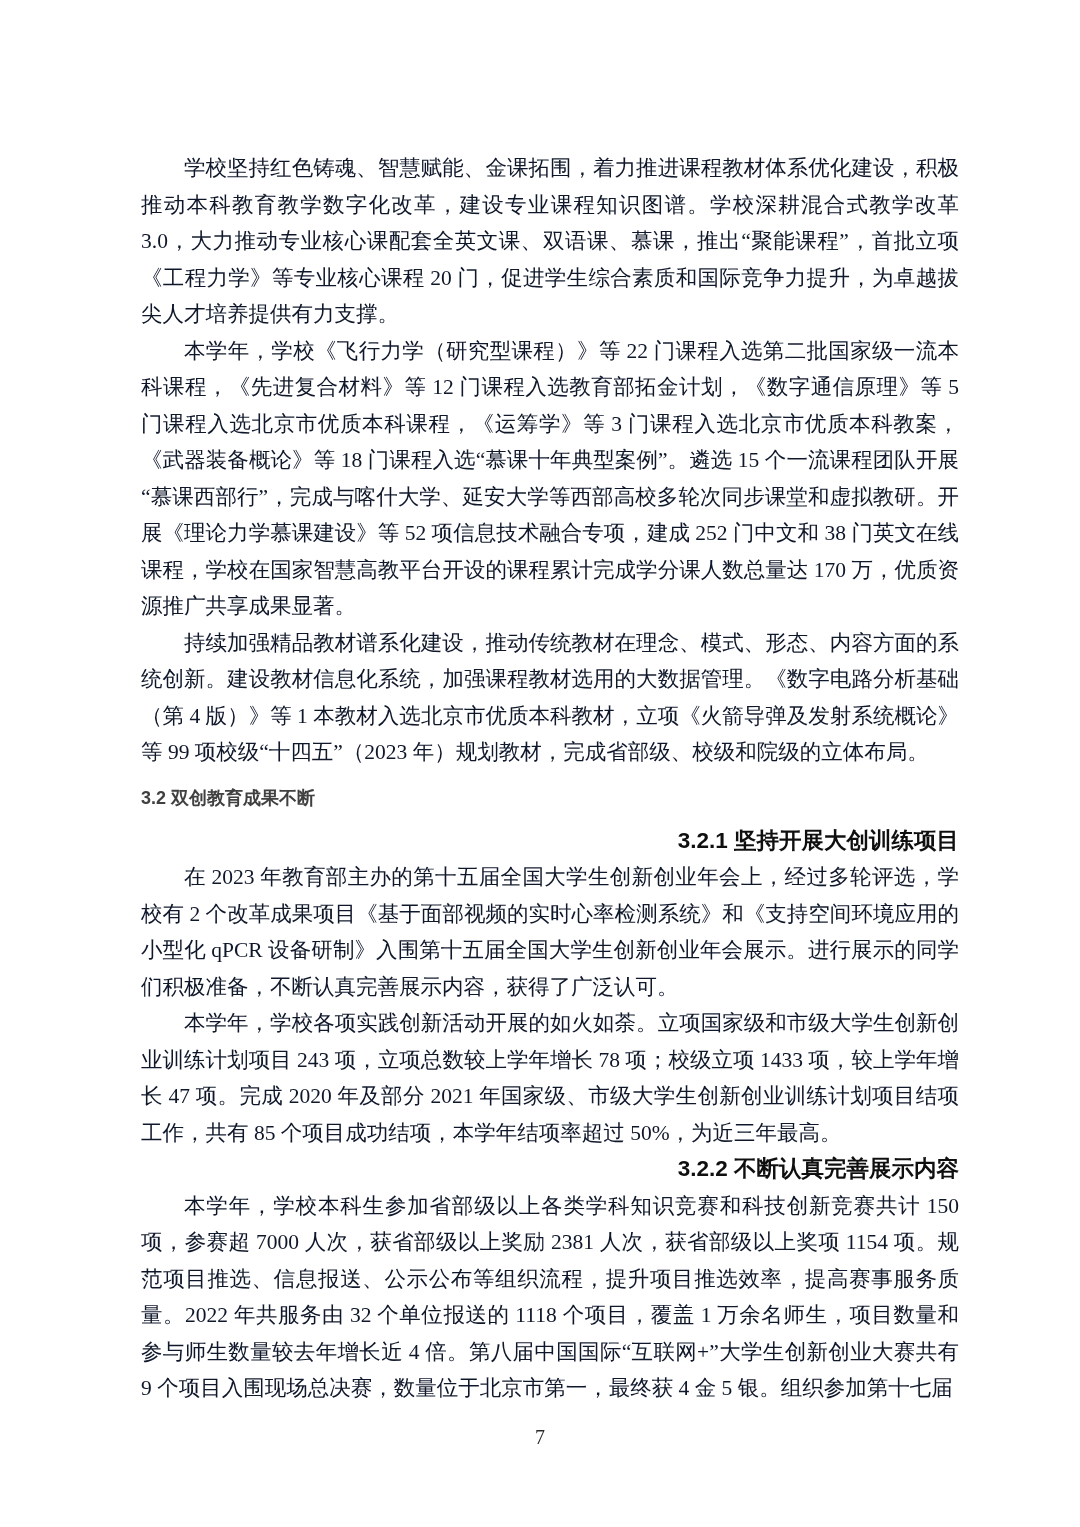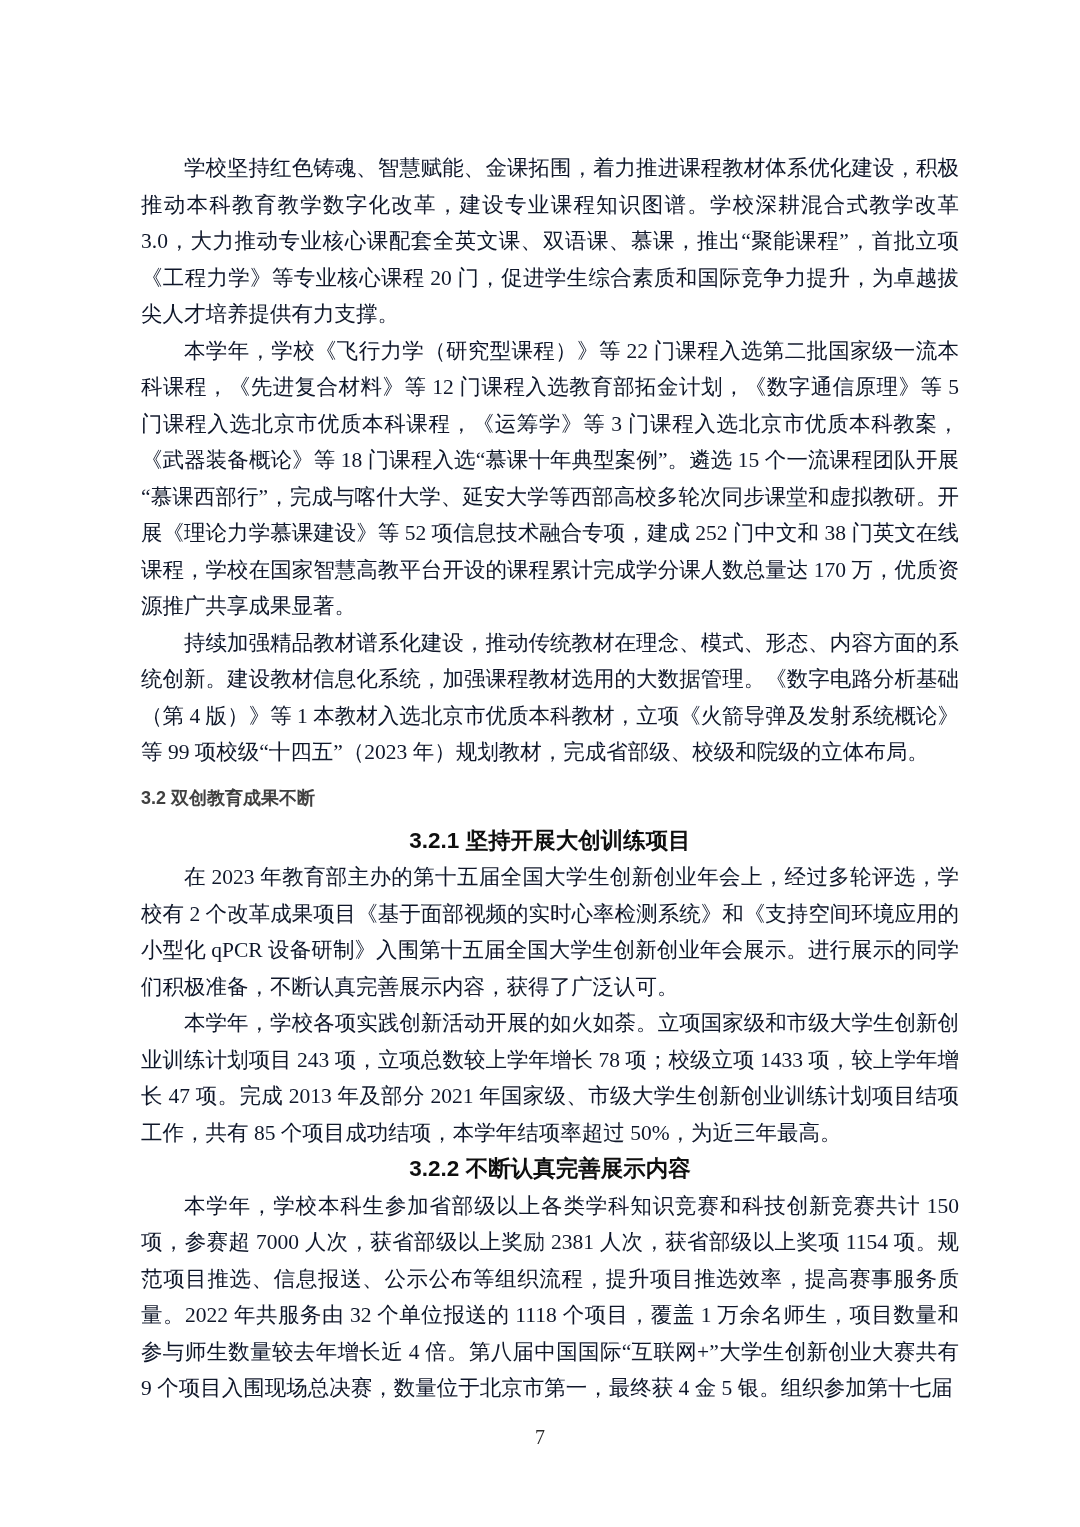--- a/index.html
+++ b/index.html
@@ -39,21 +39,21 @@
     color: #404040;
     text-align: left;
   }
   h2.sub-heading {
     margin: 0;
     font-family: "Liberation Sans", "DejaVu Sans", sans-serif;
     font-weight: bold;
     font-size: 22.5px;
     line-height: 36.5px;
     color: #0f0f0f;
-    text-align: center;
+    text-align: right;
   }
   .page-number {
     position: absolute;
     top: 1424px;
     left: 0;
     width: 100%;
     text-align: center;
     font-size: 20px;
     line-height: 26px;
     color: #2a2a2a;
@@ -76,20 +76,20 @@
 </head>
 <body>
 
 <main class="content">
   <p class="body-para">学校坚持红色铸魂、智慧赋能、金课拓围，着力推进课程教材体系优化建设，积极推动本科教育教学数字化改革，建设专业课程知识图谱。学校深耕混合式教学改革 3.0，大力推动专业核心课配套全英文课、双语课、慕课，推出“聚能课程”，首批立项《工程力学》等专业核心课程 20 门，促进学生综合素质和国际竞争力提升，为卓越拔尖人才培养提供有力支撑。</p>
   <p class="body-para">本学年，学校《飞行力学（研究型课程）》等 22 门课程入选第二批国家级一流本科课程，《先进复合材料》等 12 门课程入选教育部拓金计划，《数字通信原理》等 5 门课程入选北京市优质本科课程，《运筹学》等 3 门课程入选北京市优质本科教案，《武器装备概论》等 18 门课程入选“慕课十年典型案例”。遴选 15 个一流课程团队开展“慕课西部行”，完成与喀什大学、延安大学等西部高校多轮次同步课堂和虚拟教研。开展《理论力学慕课建设》等 52 项信息技术融合专项，建成 252 门中文和 38 门英文在线课程，学校在国家智慧高教平台开设的课程累计完成学分课人数总量达 170 万，优质资源推广共享成果显著。</p>
   <p class="body-para">持续加强精品教材谱系化建设，推动传统教材在理念、模式、形态、内容方面的系统创新。建设教材信息化系统，加强课程教材选用的大数据管理。《数字电路分析基础（第 4 版）》等 1 本教材入选北京市优质本科教材，立项《火箭导弹及发射系统概论》等 99 项校级“十四五”（2023 年）规划教材，完成省部级、校级和院级的立体布局。</p>
   <h1 class="sec-heading">3.2 双创教育成果不断</h1>
   <h2 class="sub-heading">3.2.1 坚持开展大创训练项目</h2>
   <p class="body-para">在 2023 年教育部主办的第十五届全国大学生创新创业年会上，经过多轮评选，学校有 2 个改革成果项目《基于面部视频的实时心率检测系统》和《支持空间环境应用的小型化 qPCR 设备研制》入围第十五届全国大学生创新创业年会展示。进行展示的同学们积极准备，不断认真完善展示内容，获得了广泛认可。</p>
-  <p class="body-para">本学年，学校各项实践创新活动开展的如火如荼。立项国家级和市级大学生创新创业训练计划项目 243 项，立项总数较上学年增长 78 项；校级立项 1433 项，较上学年增长 47 项。完成 2013 年及部分 2021 年国家级、市级大学生创新创业训练计划项目结项工作，共有 85 个项目成功结项，本学年结项率超过 50%，为近三年最高。</p>
+  <p class="body-para">本学年，学校各项实践创新活动开展的如火如荼。立项国家级和市级大学生创新创业训练计划项目 243 项，立项总数较上学年增长 78 项；校级立项 1433 项，较上学年增长 47 项。完成 2020 年及部分 2021 年国家级、市级大学生创新创业训练计划项目结项工作，共有 85 个项目成功结项，本学年结项率超过 50%，为近三年最高。</p>
   <h2 class="sub-heading">3.2.2 不断认真完善展示内容</h2>
   <p class="body-para">本学年，学校本科生参加省部级以上各类学科知识竞赛和科技创新竞赛共计 150 项，参赛超 7000 人次，获省部级以上奖励 2381 人次，获省部级以上奖项 1154 项。规范项目推选、信息报送、公示公布等组织流程，提升项目推选效率，提高赛事服务质量。2022 年共服务由 32 个单位报送的 1118 个项目，覆盖 1 万余名师生，项目数量和参与师生数量较去年增长近 4 倍。第八届中国国际“互联网+”大学生创新创业大赛共有 9 个项目入围现场总决赛，数量位于北京市第一，最终获 4 金 5 银。组织参加第十七届</p>
 </main>
 
 <div class="page-number">7</div>
 
 <div class="watermark">高考直通车</div>
 
 </body></html>

